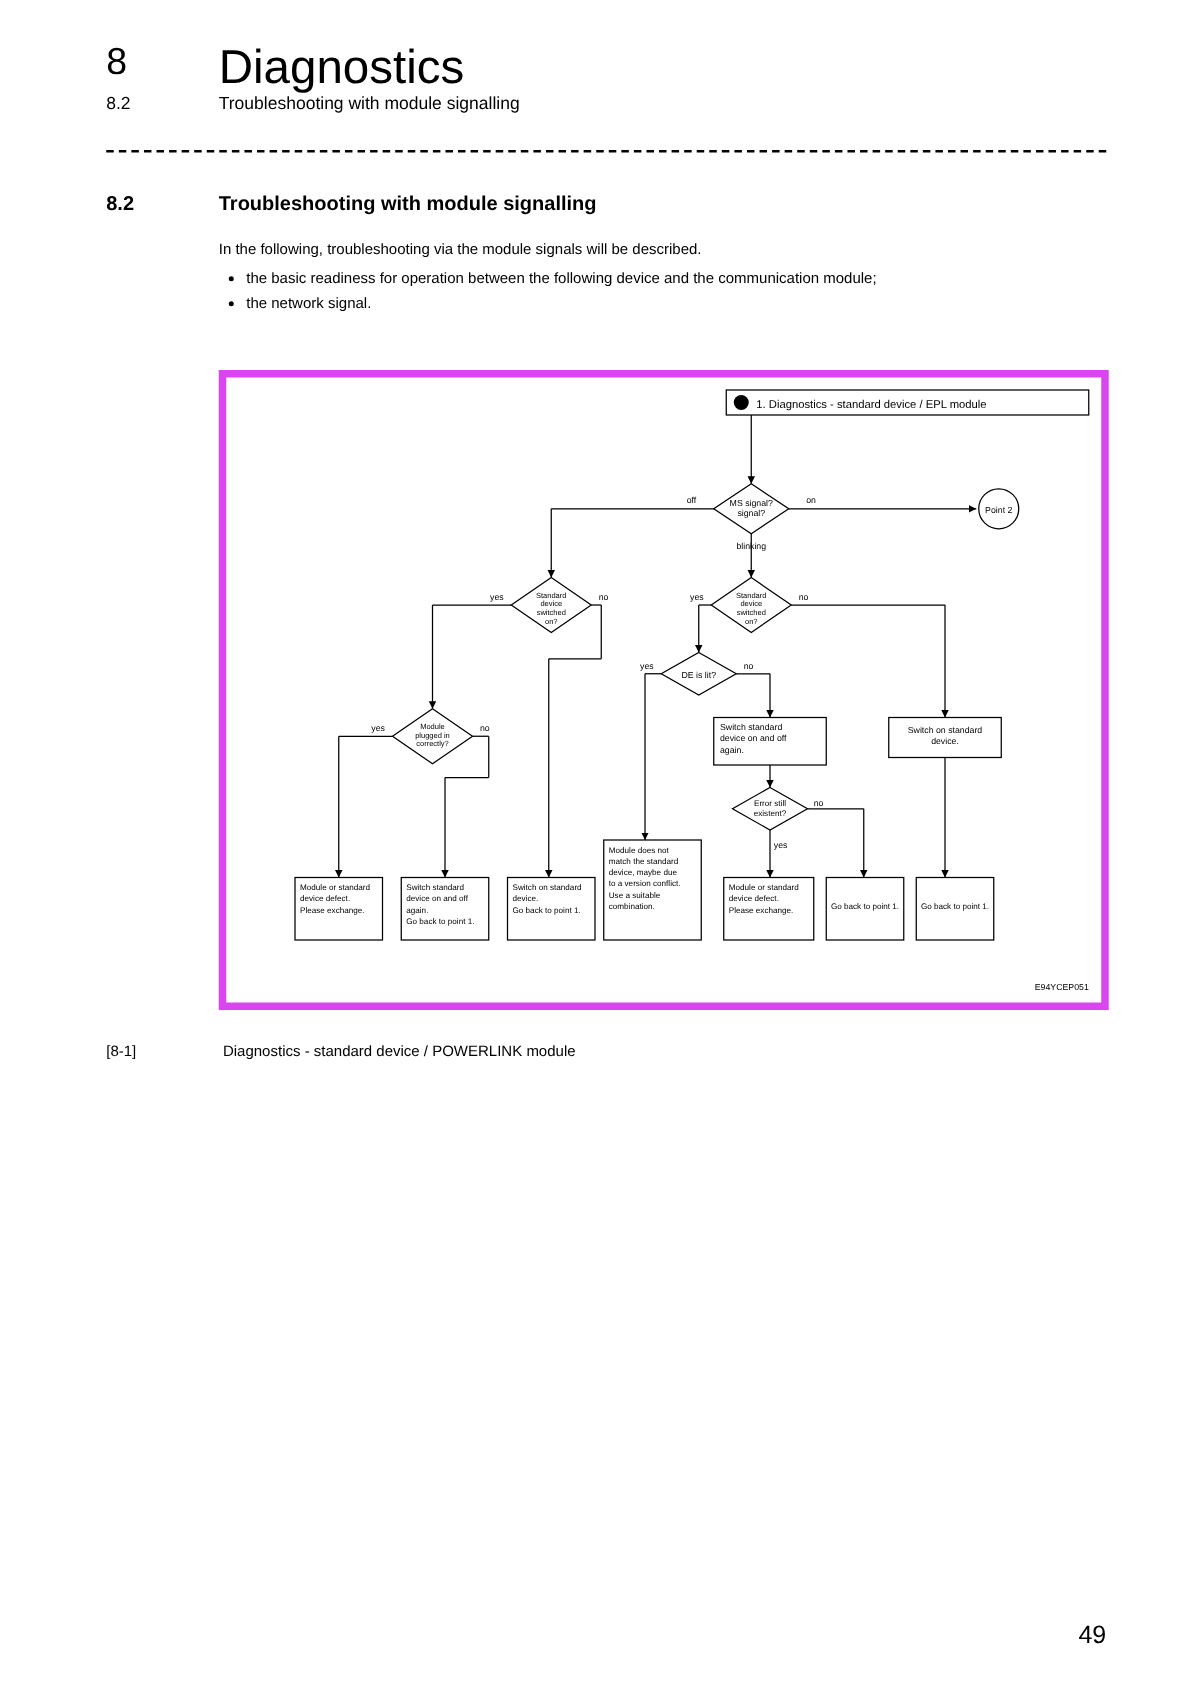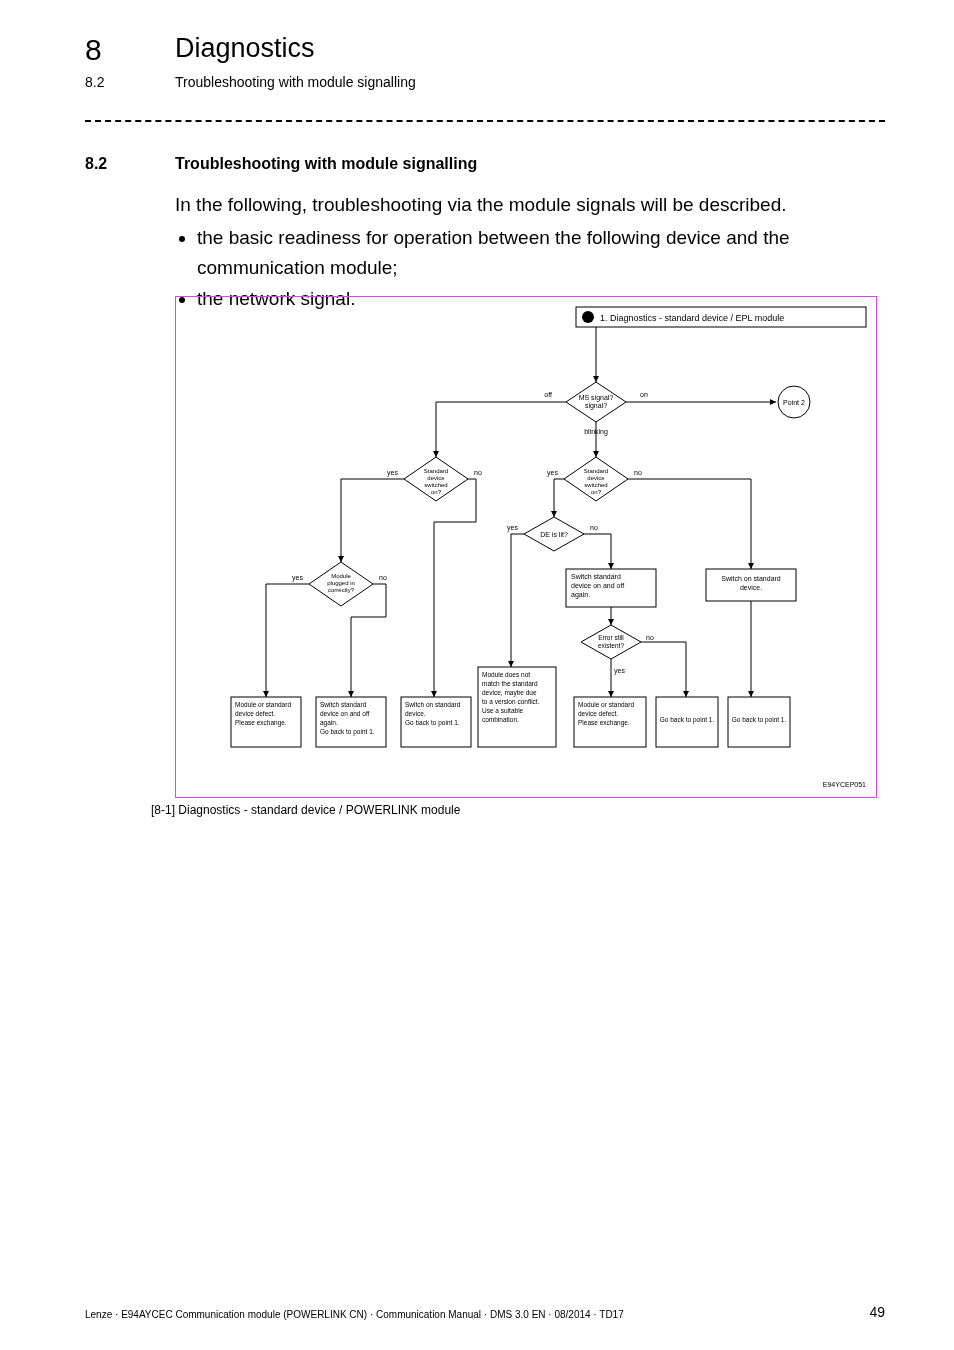--- a/index.html
+++ b/index.html
@@ -22,21 +22,21 @@
     position: absolute;
     left: 85px;
     top: 33px;
     font-size: 30px;
     font-weight: 400;
   }
   .hdr-title {
     position: absolute;
     left: 175px;
     top: 33px;
-    font-size: 27px;
+    font-size: 38px;
     font-weight: 400;
   }
   .sub-num {
     position: absolute;
     left: 85px;
     top: 74px;
     font-size: 14px;
   }
   .sub-title {
     position: absolute;
@@ -63,64 +63,63 @@
     left: 175px;
     top: 155px;
     font-size: 16px;
     font-weight: 700;
   }
   .body {
     position: absolute;
     left: 175px;
     top: 190px;
     width: 700px;
-    font-size: 19px;
+    font-size: 12px;
     line-height: 1.55;
   }
   .body ul {
     margin: 4px 0 0 0;
     padding-left: 22px;
   }
   .body li {
     margin-bottom: 2px;
   }
   .flow-frame {
     position: absolute;
     left: 175px;
     top: 296px;
     width: 700px;
     height: 500px;
-    border: 1px solid #d946ef;
+    border: 6px solid #d946ef;
   }
   .flow-svg {
     width: 700px;
     height: 500px;
     display: block;
   }
   .fig-cap {
     position: absolute;
     left: 85px;
-    top: 803px;
+    top: 834px;
     font-size: 12px;
-    text-align: right;
   }
   .fig-cap .num { display:inline-block; width:90px; }
   .footer {
     position: absolute;
     left: 85px;
     bottom: 30px;
     width: 800px;
     font-size: 10px;
     color: #000;
   }
   .footer .pg {
     position: absolute;
     right: 0;
     bottom: 0;
-    font-size: 14px;
+    font-size: 20px;
   }
   
   .flow-svg text {
     font-family: Arial, sans-serif;
     fill: #000;
   }
 </style>
 </head>
 <body>
 
@@ -283,16 +282,15 @@
       <text x="690" y="490" font-size="7" text-anchor="end">E94YCEP051</text>
     </svg>
   </div>
 
   <div class="fig-cap">
     <span class="num">[8-1]</span>
     <span>Diagnostics - standard device / POWERLINK module</span>
   </div>
 
   <div class="footer">
-    <span>Lenze · E94AYCEC Communication module (POWERLINK CN) · Communication Manual · DMS 3.0 EN · 08/2014 · TD17</span>
     <span class="pg">49</span>
   </div>
 </div>
 
 </body></html>

